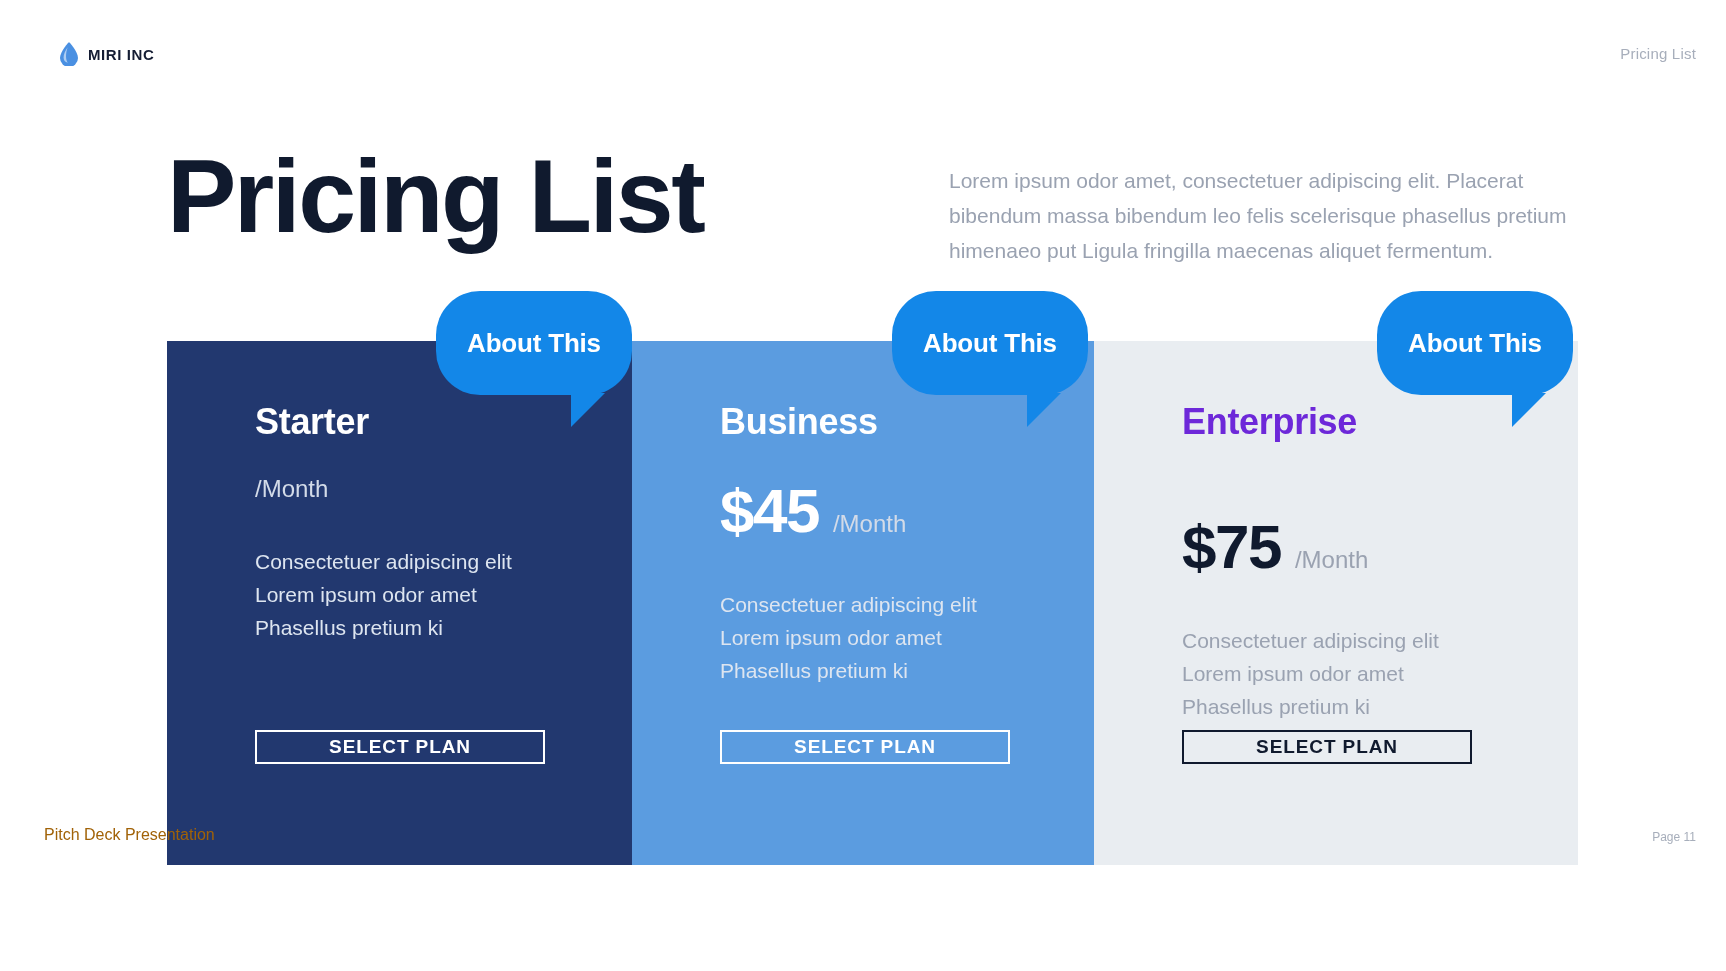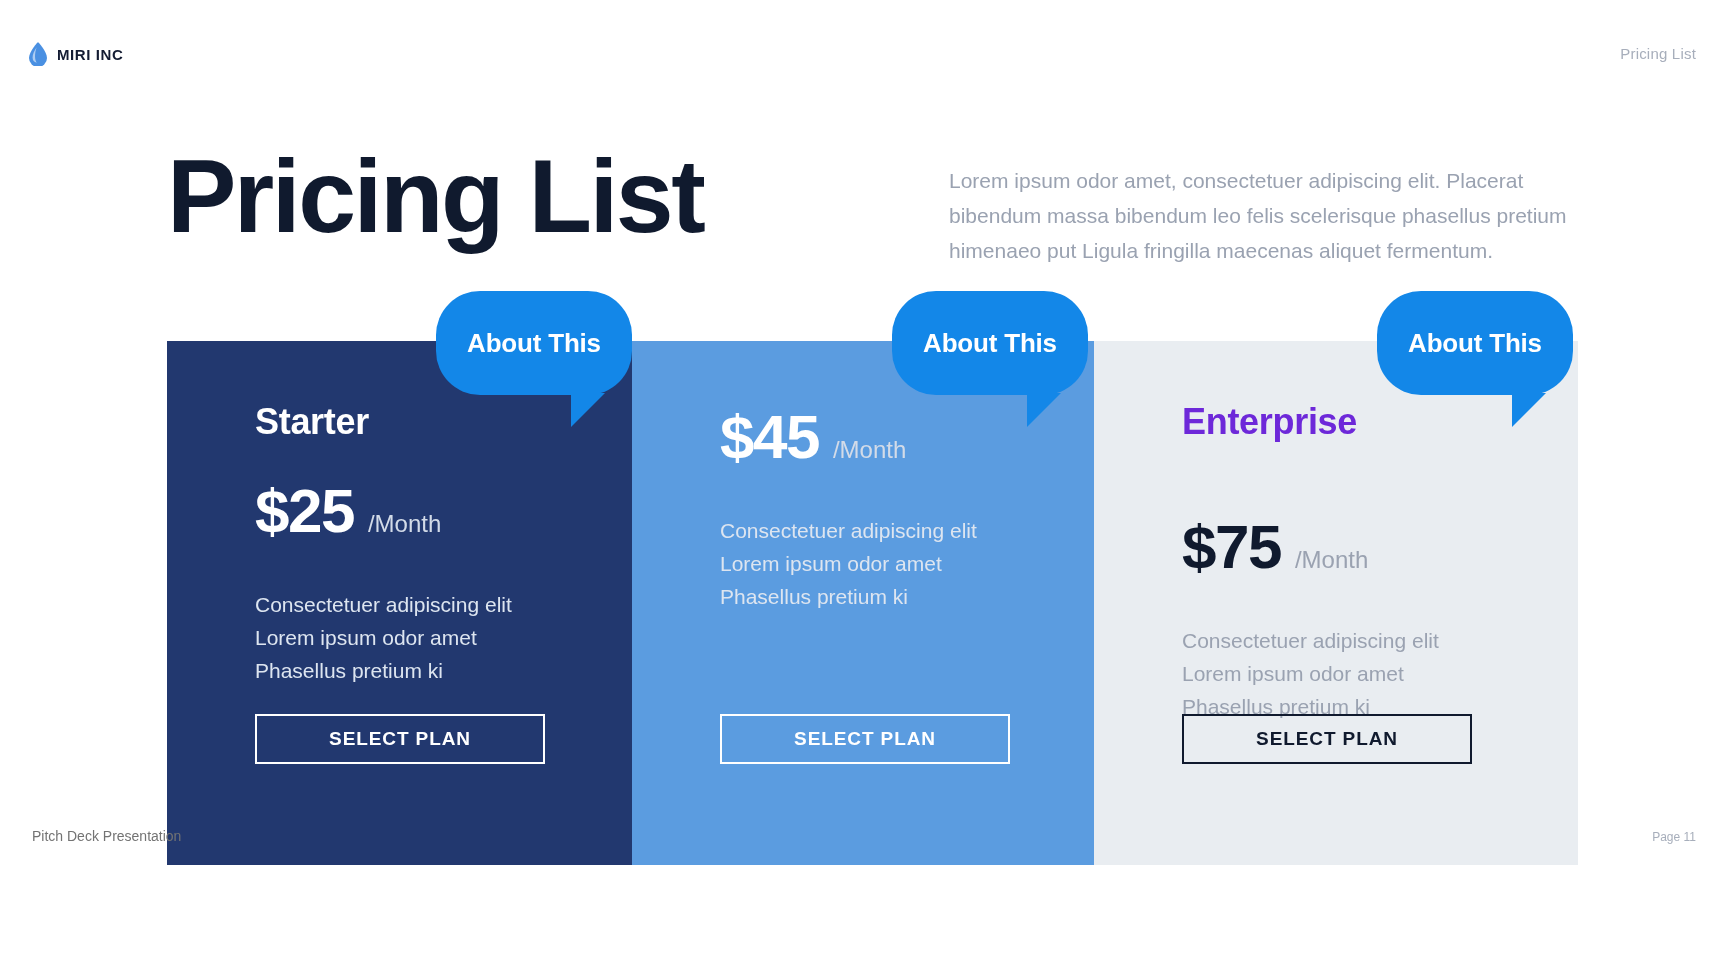--- a/index.html
+++ b/index.html
@@ -10,21 +10,21 @@
     overflow: hidden;
   }
   .slide {
     position: relative;
     width: 1726px; height: 971px;
     background: #ffffff;
   }
 
   
   .header-logo {
-    position: absolute; left: 28px; top: 42px;
+    position: absolute; left: 59px; top: 42px;
     display: flex; align-items: center; gap: 9px;
   }
   .logo-mark { width: 20px; height: 24px; display: block; }
   .logo-text {
     font-size: 15px; font-weight: bold; letter-spacing: 0.6px;
     color: #141c33;
   }
   .header-right {
     position: absolute; right: 30px; top: 45px;
     font-size: 15px; color: #a7aebb; letter-spacing: 0.2px;
@@ -61,21 +61,21 @@
   }
   .price-row { display: flex; align-items: baseline; gap: 14px; margin-bottom: 42px; }
   .price-amount { font-size: 62px; font-weight: bold; letter-spacing: -1.5px; }
   .price-period { font-size: 24px; text-align: right; }
 
   .feature-list { list-style: none; }
   .feature-list li { font-size: 21px; line-height: 33px; }
 
   .select-btn {
     position: absolute; left: 88px; bottom: 101px;
-    width: 290px; height: 50px;
+    width: 290px; height: 34px;
     background: transparent;
     font-family: "Liberation Sans", sans-serif;
     font-size: 19px; font-weight: bold; letter-spacing: 0.9px;
     cursor: pointer;
   }
 
   
   .card-starter .card-name,
   .card-business .card-name { color: #ffffff; }
   .card-starter .price-amount,
@@ -115,22 +115,22 @@
     width: 0; height: 0;
     border-left: 34px solid #1387e8;
     border-bottom: 34px solid transparent;
   }
   .bubble-starter    { left: 269px; }
   .bubble-business   { left: 260px; }
   .bubble-enterprise { left: 283px; }
 
   
   .footer-left {
-    position: absolute; left: 32px; bottom: 127px;
-    font-size: 14px; color: #737373;
+    position: absolute; left: 44px; bottom: 127px;
+    font-size: 16px; color: #a16207;
   }
   .footer-right {
     position: absolute; right: 30px; bottom: 127px;
     font-size: 12px; color: #a7aebb;
   }
 </style>
 </head>
 <body>
 
 <div class="slide">
@@ -153,38 +153,38 @@
 
     <div class="card card-starter">
       <div class="bubble bubble-starter">
         <div class="bubble-body">
           <span class="bubble-label">About This</span>
         </div>
         <div class="bubble-tail"></div>
       </div>
       <div class="card-name">Starter</div>
       <div class="price-row">
-        <span class="price-amount">$25</span>
         <span class="price-period">/Month</span>
       </div>
       <ul class="feature-list">
         <li>Consectetuer adipiscing elit</li>
         <li>Lorem ipsum odor amet</li>
         <li>Phasellus pretium ki</li>
       </ul>
       <button class="select-btn">SELECT PLAN</button>
     </div>
 
     <div class="card card-business">
       <div class="bubble bubble-business">
         <div class="bubble-body">
           <span class="bubble-label">About This</span>
         </div>
         <div class="bubble-tail"></div>
       </div>
+      <div class="card-name">Business</div>
       <div class="price-row">
         <span class="price-amount">$45</span>
         <span class="price-period">/Month</span>
       </div>
       <ul class="feature-list">
         <li>Consectetuer adipiscing elit</li>
         <li>Lorem ipsum odor amet</li>
         <li>Phasellus pretium ki</li>
       </ul>
       <button class="select-btn">SELECT PLAN</button>

